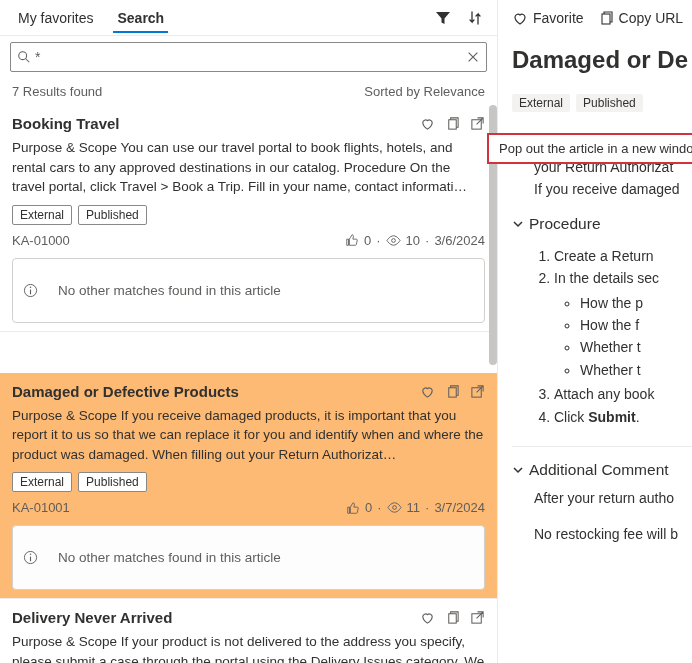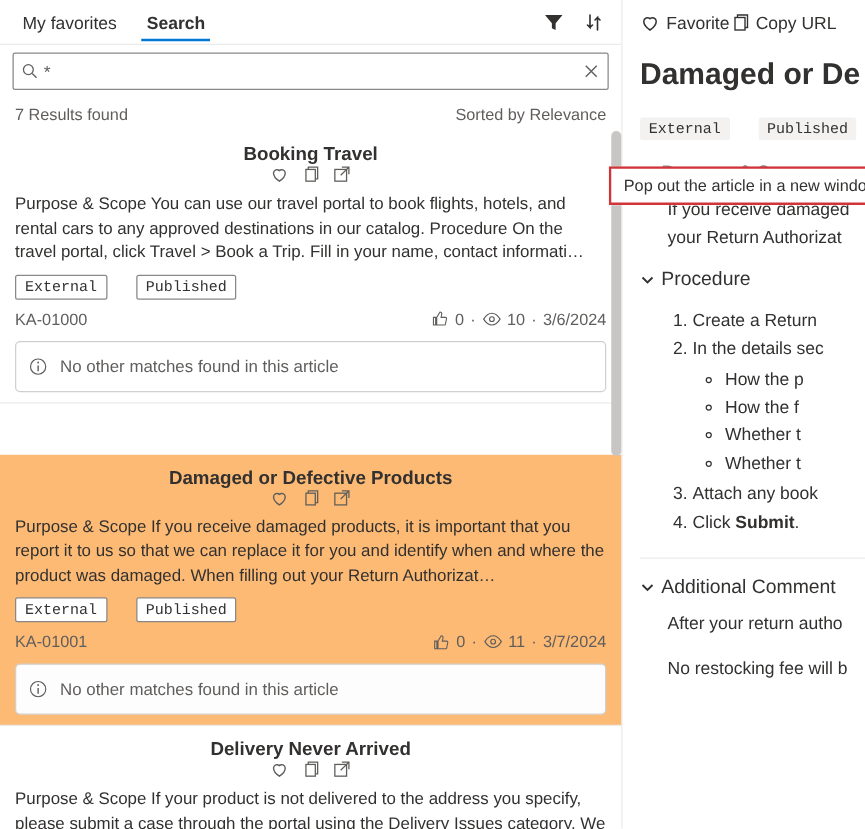--- a/index.html
+++ b/index.html
@@ -105,21 +105,20 @@
     padding: 10px 12px 8px 12px;
   }
   .card.selected {
     background: #fdba74;
     margin-top: 41px;
   }
   .card-header {
     display: flex;
     align-items: center;
     justify-content: space-between;
-    flex-direction: column;
   }
   .card-title {
     font-weight: 600;
     font-size: 15px;
   }
   .card-actions {
     display: flex;
     gap: 10px;
     color: #605e5c;
   }
@@ -127,22 +126,21 @@
   .card-snippet {
     margin-top: 6px;
     font-size: 13.5px;
     color: #323130;
     line-height: 1.45;
     word-break: break-word;
   }
   .badges {
     margin-top: 8px;
     display: flex;
-    gap: 23px;
-    font-family: Liberation Mono, monospace;
+    gap: 6px;
   }
   .badge {
     font-size: 12px;
     padding: 2px 7px;
     border-radius: 2px;
     background: #f3f2f1;
     color: #323130;
   }
   .badge.outlined {
     border: 1px solid #8a8886;
@@ -157,33 +155,34 @@
     color: #605e5c;
   }
   .meta-right {
     display: flex;
     align-items: center;
     gap: 5px;
   }
   .no-match {
     border: 1px solid #d2d0ce;
     border-radius: 4px;
-    padding: 12px 10px;
+    padding: 24px 10px;
     margin-top: 10px;
     display: flex;
     align-items: flex-start;
-    gap: 10px;
+    gap: 20px;
     color: #605e5c;
     font-size: 13.5px;
     background: #fff;
   }
   .card.selected .no-match { background: #fdfdfd; }
   
   .top-actions {
     display: flex;
+    gap: 14px;
     padding: 0 0 12px 14px;
     color: #323130;
     font-size: 14px;
   }
   .top-actions .act {
     display: flex;
     align-items: center;
     gap: 5px;
     cursor: pointer;
   }
@@ -485,22 +484,22 @@
   </div>
 
   <div class="section">
     <div class="sec-head">
       <svg width="12" height="12" viewBox="0 0 12 12">
           <path d="M2 4l4 4 4-4" stroke="currentColor" fill="none" stroke-width="1.5"></path>
         </svg>
       <span>Purpose &amp; Scope</span>
     </div>
     <div class="sec-body">
+      <div>your Return Authorizat</div>
       <div>If you receive damaged</div>
-      <div>your Return Authorizat</div>
     </div>
   </div>
 
   <div class="section">
     <div class="sec-head">
       <svg width="12" height="12" viewBox="0 0 12 12">
           <path d="M2 4l4 4 4-4" stroke="currentColor" fill="none" stroke-width="1.5"></path>
         </svg>
       <span>Procedure</span>
     </div>

